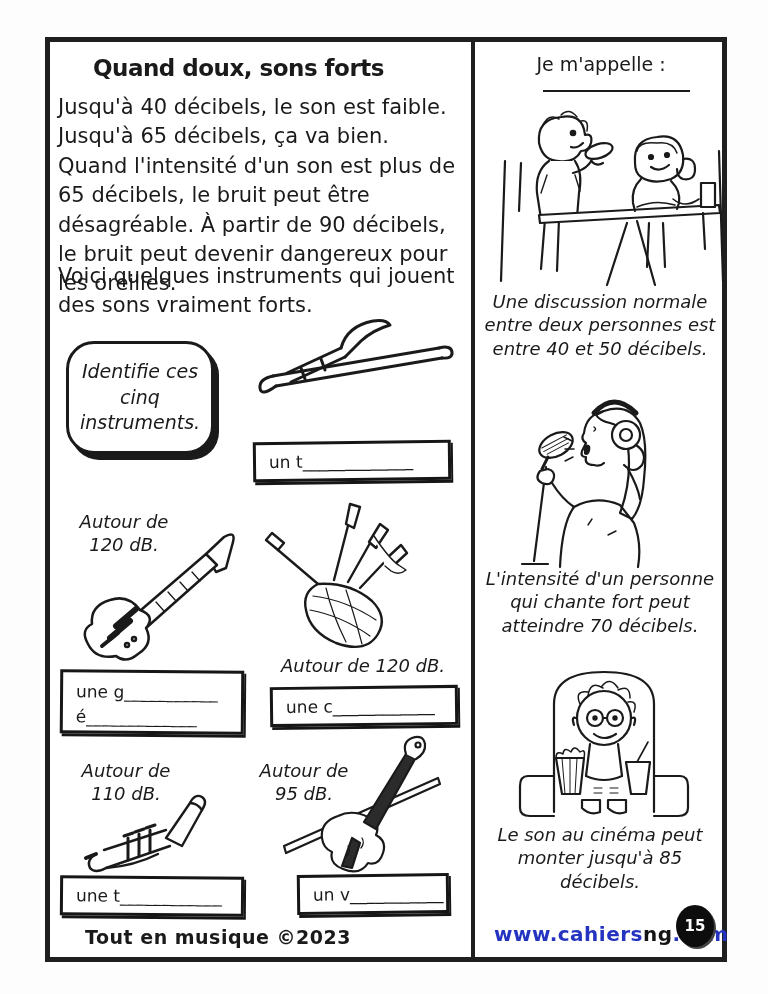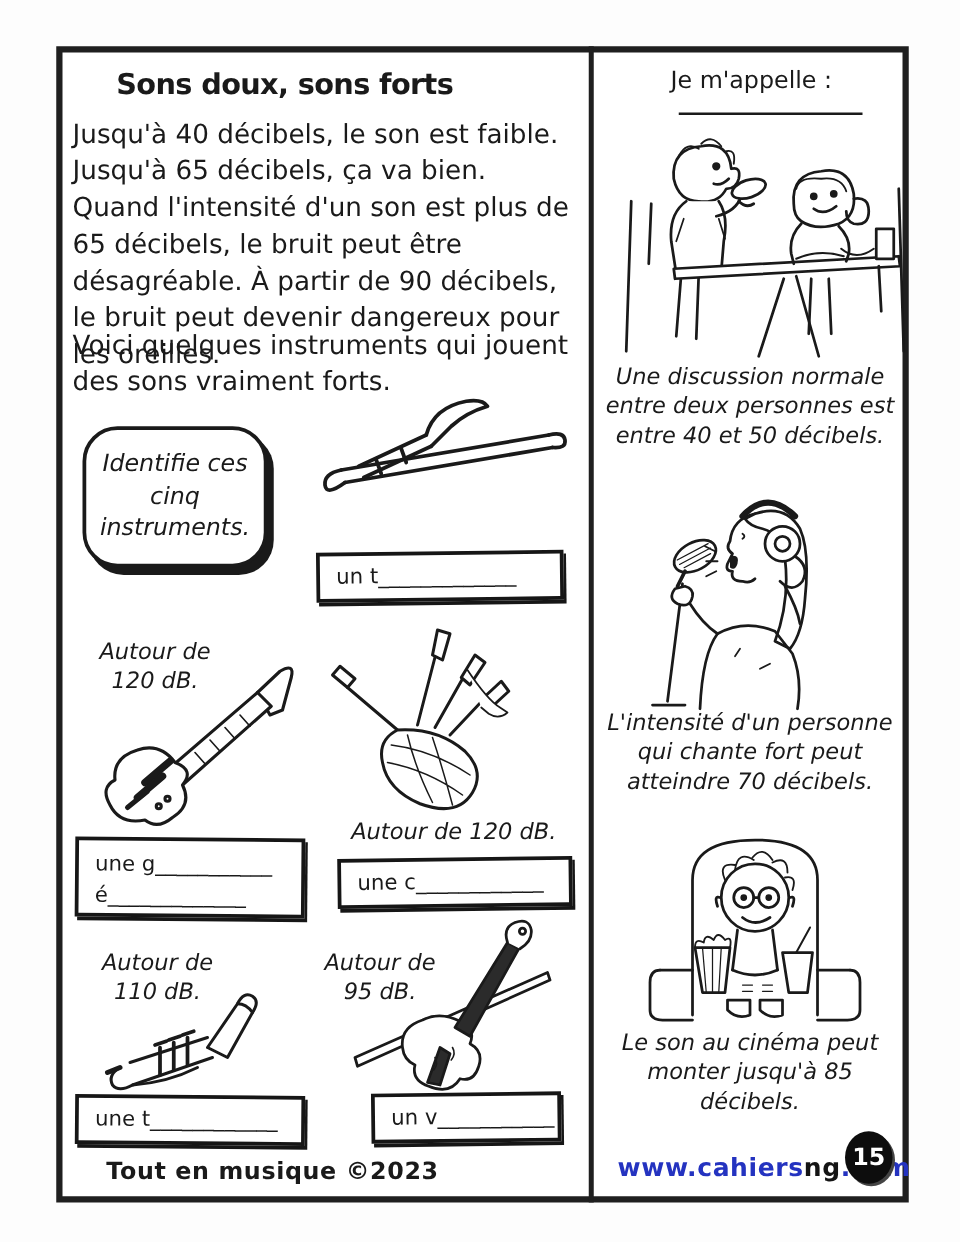--- a/index.html
+++ b/index.html
@@ -29,34 +29,34 @@
   .rot-b { transform:rotate(0.5deg); }
   .fact { font-style:italic; font-size:18px; line-height:1.3; text-align:center; }
   .name-label { font-size:19px; text-align:center; }
   .name-line { border-bottom:2.5px solid #1a1a1a; height:1px; }
   .footer-left { font-weight:bold; font-size:19px; text-align:center; letter-spacing:0.5px; }
   .url { font-weight:bold; font-size:20px; letter-spacing:0.5px; }
   .url .blue { color:#2433c0; }
   .url .dark { color:#141414;margin-top:47px; }
   .page-badge {
     width:38px; height:42px; background:#0d0d0d; border-radius:50%;
-    color:#ffffff; font-size:19px; font-weight:bold;
+    color:#ffffff; font-size:15px; font-weight:bold;
     display:flex; align-items:center; justify-content:center;
     box-shadow:2px 2px 0 #444;
   }
   svg { display:block; }
 </style>
 </head>
 <body>
 
 <div class="page">
   <div class="sheet"></div>
   <div class="divider"></div>
 
-  <div class="abs title" style="left:93px; top:55px;">Sons doux, sons forts</div>
+  <div class="abs title" style="left:93px; top:55px;">Quand doux, sons forts</div>
 
   <div class="abs body-text" style="left:58px; top:93px; width:406px;">Jusqu'à 40 décibels, le son est faible. Jusqu'à 65 décibels, ça va bien. Quand l'intensité d'un son est plus de 65 décibels, le bruit peut être désagréable. À partir de 90 décibels, le bruit peut devenir dangereux pour les oreilles.</div>
 
   <div class="abs task-box" style="left:66px; top:341px;">
     <span>Identifie ces cinq instruments.</span>
   </div>
 
   <div class="abs body-text" style="left:58px; top:262px; width:406px;">Voici quelques instruments qui jouent des sons vraiment forts.</div>
 
   <div class="abs" style="left:243px; top:316px;">

